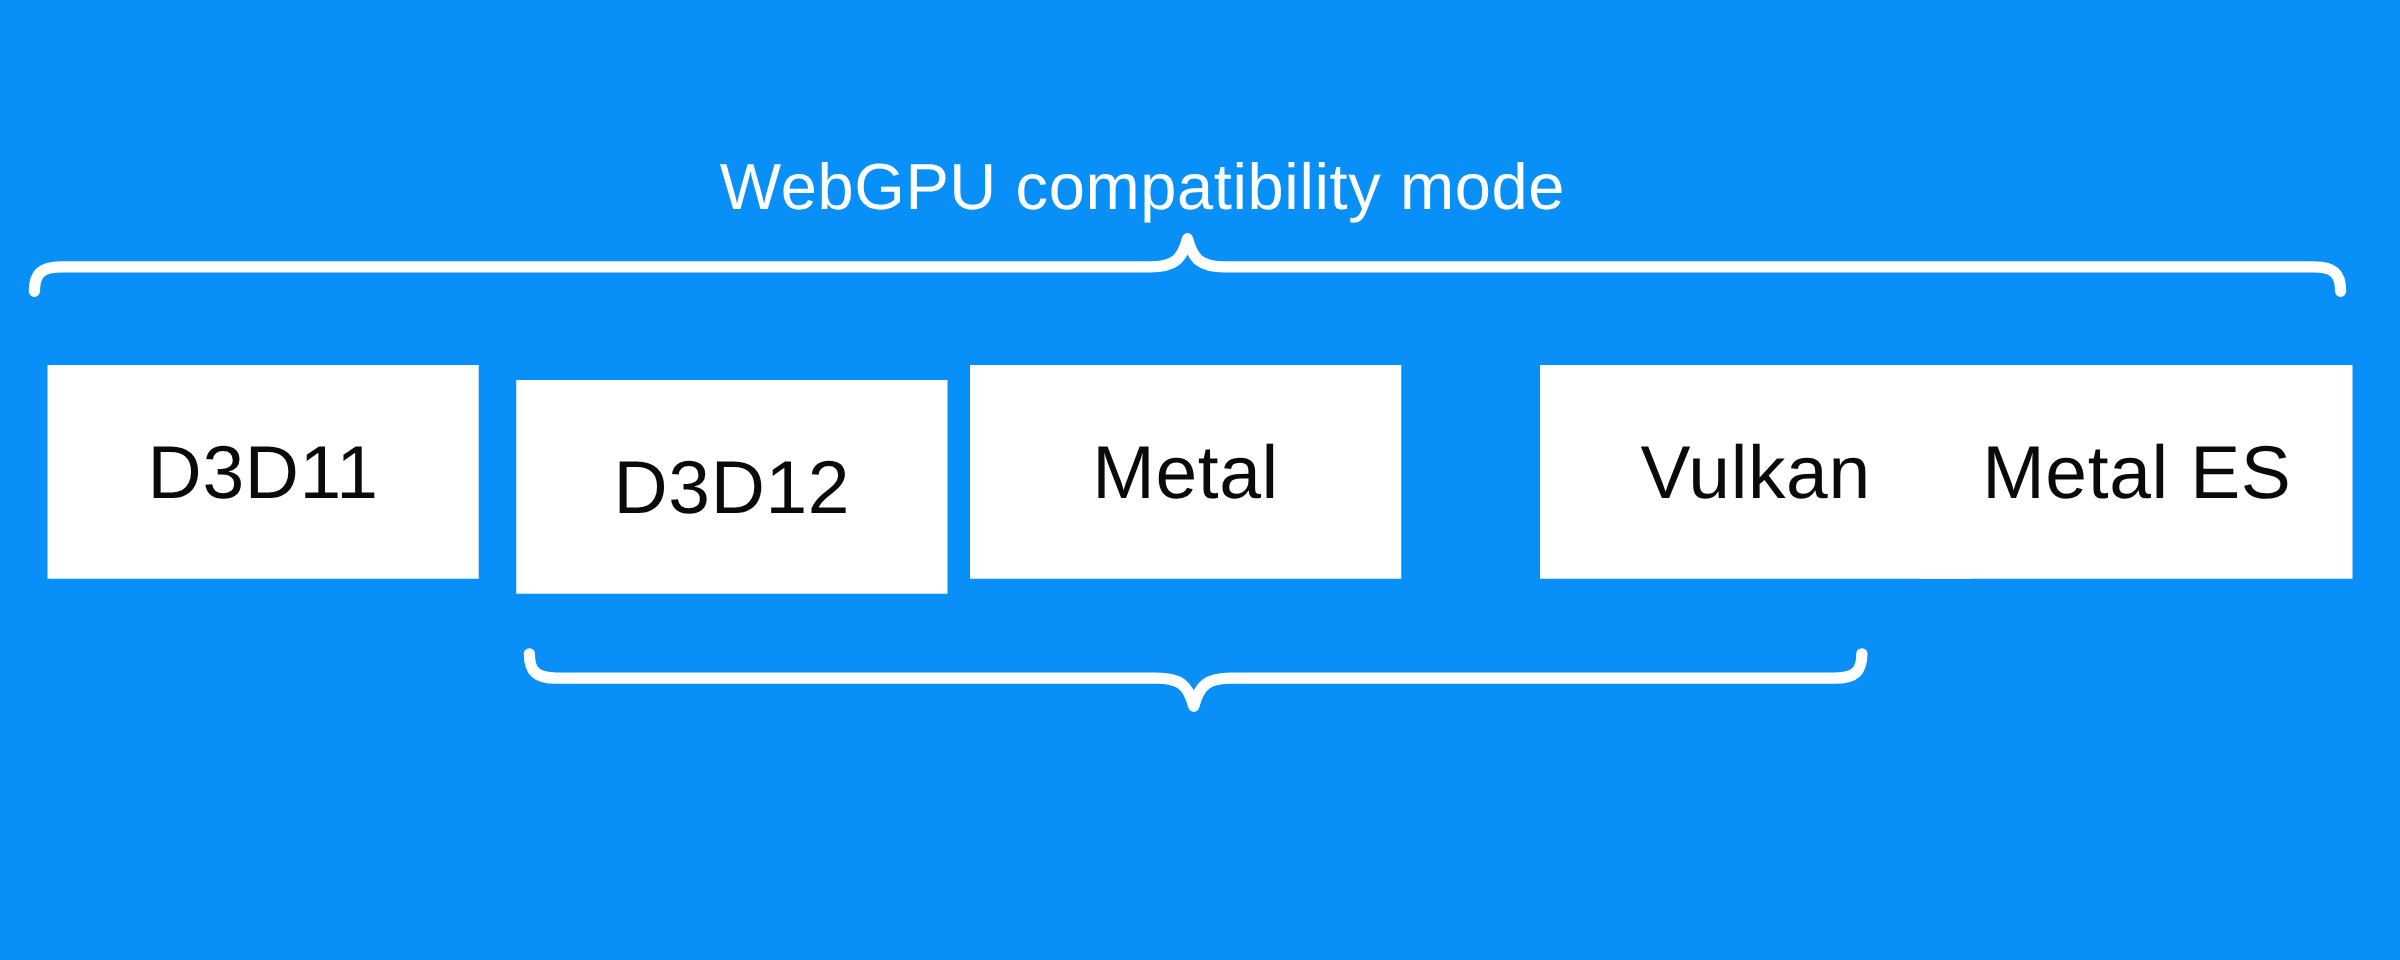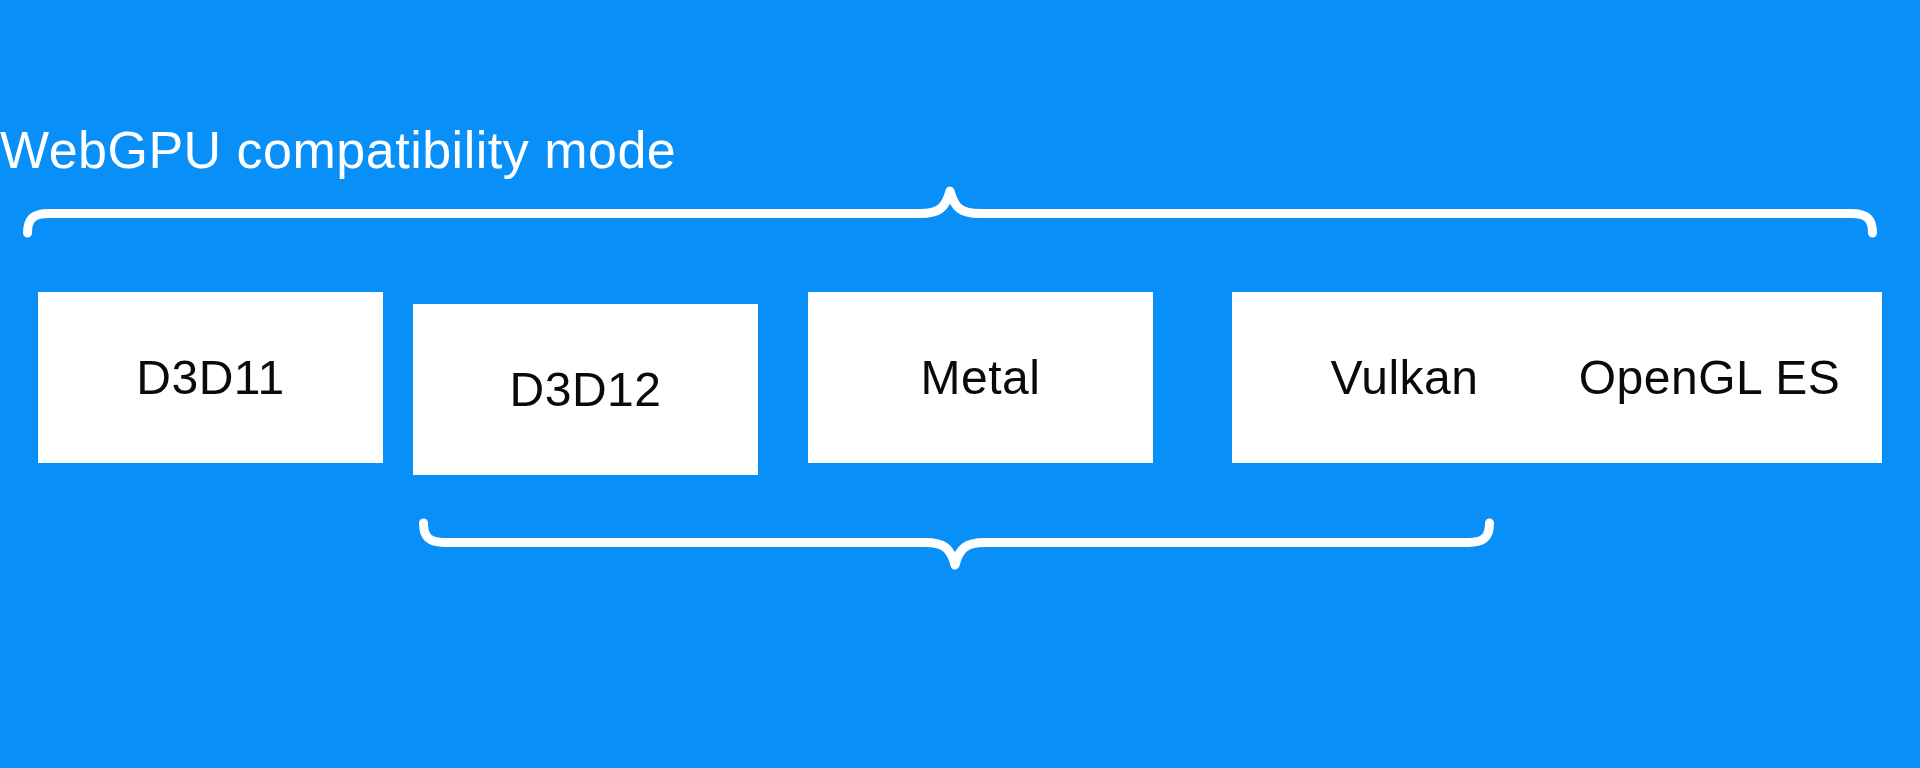--- a/index.html
+++ b/index.html
@@ -35,21 +35,21 @@
     fill: none;
     stroke: var(--brace);
     stroke-width: 9;
     stroke-linecap: round;
     stroke-linejoin: round;
   }
   .group-label {
     position: absolute;
     left: 0;
     width: 1828px;
-    text-align: left;
+    text-align: center;
     color: var(--label-text);
     font-size: 52px;
     line-height: 56px;
     font-weight: 400;
     letter-spacing: 0.5px;
     white-space: nowrap;
   }
   .group-label.top { top: 122px; }
   .group-label.bottom { top: 589px; }
   .api-box {
@@ -57,28 +57,28 @@
     top: 292px;
     width: 345px;
     height: 171px;
     background: var(--box-fill);
     display: flex;
     align-items: center;
     justify-content: center;
   }
   .api-box .box-label {
     color: var(--box-text);
-    font-size: 48px;
+    font-size: 60px;
     font-weight: 400;
     letter-spacing: 0.5px;
     white-space: nowrap;
   }
   .api-box.pos-0 { left: 38px; }
   .api-box.pos-1 { left: 413px; margin-top: 12px; }
-  .api-box.pos-2 { left: 808px; }
+  .api-box.pos-2 { left: 776px; }
   .api-box.pos-3 { left: 1232px; }
   .api-box.pos-4 { left: 1537px; }
 </style>
 </head>
 <body>
 
 <div class="canvas">
 
   <div class="group-label top">WebGPU compatibility mode</div>
 
@@ -107,17 +107,17 @@
   <div class="api-box pos-1">
     <span class="box-label">D3D12</span>
   </div>
   <div class="api-box pos-2">
     <span class="box-label">Metal</span>
   </div>
   <div class="api-box pos-3">
     <span class="box-label">Vulkan</span>
   </div>
   <div class="api-box pos-4">
-    <span class="box-label">OpenGL ES</span>
+    <span class="box-label">Metal ES</span>
   </div>
 
 
 </div>
 
 </body></html>

